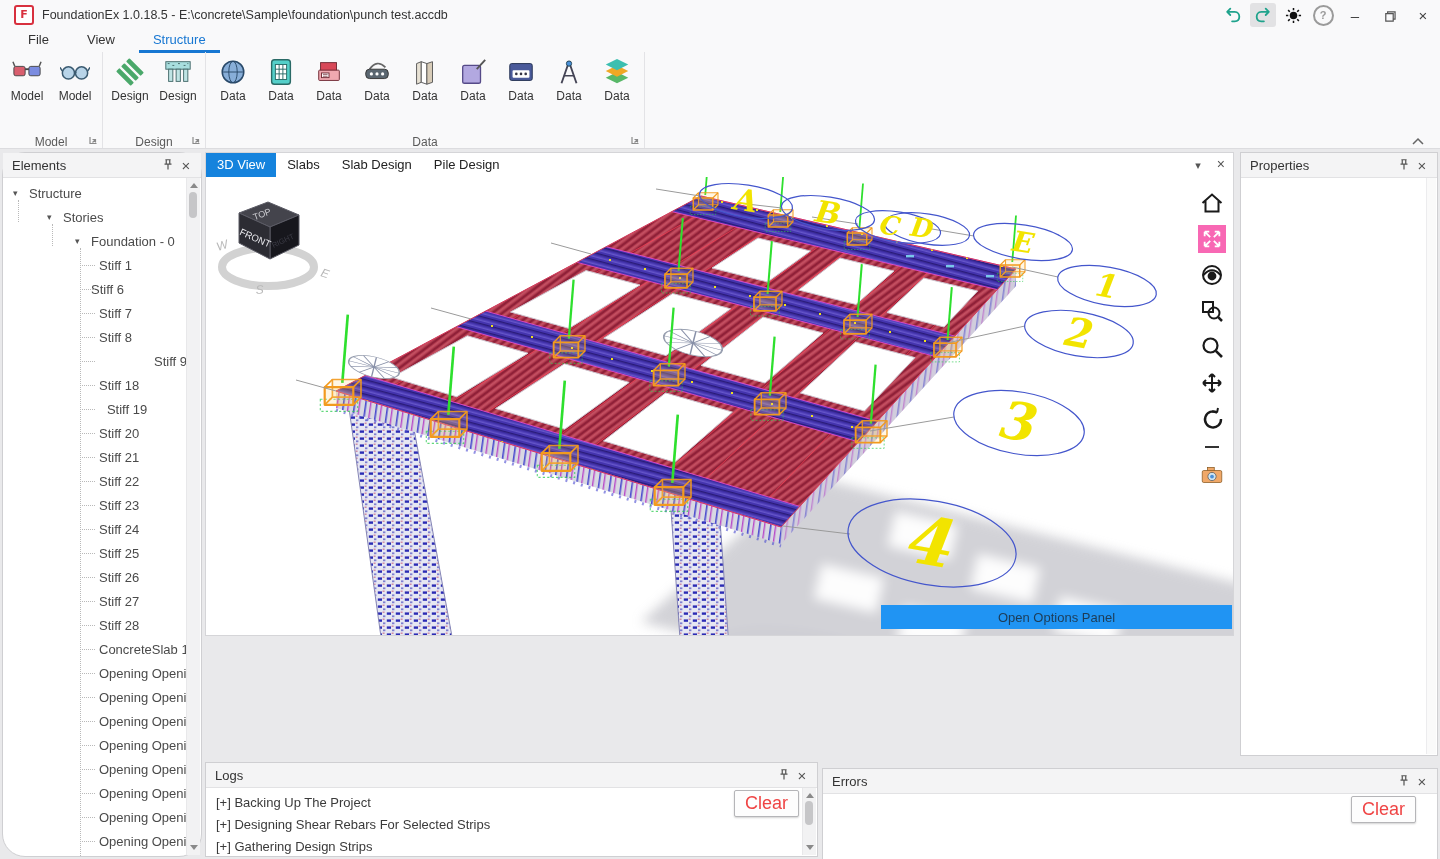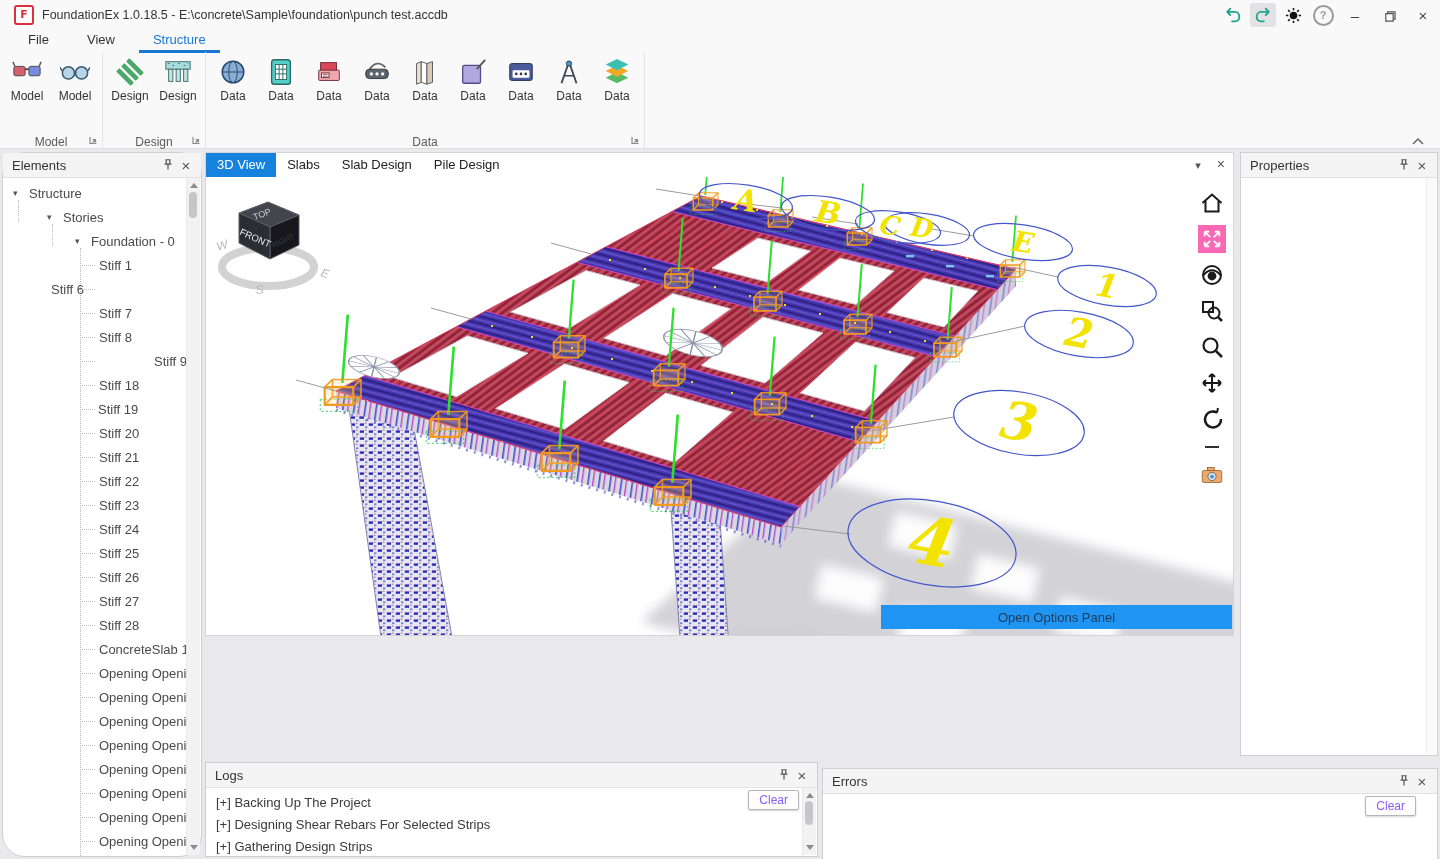--- a/index.html
+++ b/index.html
@@ -56,21 +56,21 @@
   .tabbar .tbico{color:#555;font-size:11px;padding:6px 8px 0 8px;}
   .tabbar .tbx{font-size:14px;padding-top:3px;}
   
   .viewport{position:absolute;left:0;top:24px;right:0;bottom:0;background:#fff;overflow:hidden;}
   .vtoolbar{position:absolute;right:6px;top:12px;width:30px;display:flex;flex-direction:column;align-items:center;}
   .vtb{width:28px;height:28px;margin-bottom:8px;display:flex;align-items:center;justify-content:center;}
   .vtb.sel{background:#f868b4;}
   .openopts{position:absolute;right:1px;bottom:6px;width:351px;height:24px;background:#2094f3;color:#1d3c57;border:none;font-size:13px;font-family:"Liberation Sans",sans-serif;}
   
   .logrow{height:22px;line-height:22px;padding-left:10px;font-size:13px;color:#3a3a3a;}
-  .clearbtn{position:absolute;top:27px;background:#fdfdfd;border:1px solid #b5b5b8;border-radius:2px;padding:2px 10px;font-size:12px;color:#8b5cf6;box-shadow:0 1px 2px rgba(0,0,0,.18);font-family:"Liberation Sans",sans-serif;}
+  .clearbtn{position:absolute;top:27px;background:#fdfdfd;border:1px solid #b5b5b8;border-radius:2px;padding:2px 10px;font-size:18px;color:#ef4444;box-shadow:0 1px 2px rgba(0,0,0,.18);font-family:"Liberation Sans",sans-serif;}
   .ptrack{position:absolute;right:1px;top:25px;bottom:1px;width:9px;background:#fafafa;border-left:1px solid #ececee;}
   svg text{font-family:"Liberation Sans",sans-serif;}
   .bubtxt{font-family:"DejaVu Serif",serif;font-style:italic;font-weight:bold;fill:#f2e400;}
 </style>
 </head>
 <body>
 
 <svg width="0" height="0" style="position:absolute">
   <defs>
     <g id="ic-launcher-g">
@@ -368,21 +368,21 @@
         <div class="trow branch" style="padding-left: 72px;">
           <span class="texp">▾</span>
           <span>Foundation - 0</span>
         </div>
 
         <div class="trow leaf" style="padding-left: 96px;">
 
           <span>Stiff 1</span>
         </div>
 
-        <div class="trow leaf" style="padding-left: 48px;">
+        <div class="trow leaf" style="padding-left: 88px;">
 
           <span>Stiff 6</span>
         </div>
 
         <div class="trow leaf" style="padding-left: 96px;">
 
           <span>Stiff 7</span>
         </div>
 
         <div class="trow leaf" style="padding-left: 96px;">
@@ -393,21 +393,21 @@
         <div class="trow leaf" style="padding-left: 96px; justify-content: flex-end;">
 
           <span>Stiff 9</span>
         </div>
 
         <div class="trow leaf" style="padding-left: 96px;">
 
           <span>Stiff 18</span>
         </div>
 
-        <div class="trow leaf" style="padding-left: 95px;">
+        <div class="trow leaf" style="padding-left: 64px; justify-content: center;">
 
           <span>Stiff 19</span>
         </div>
 
         <div class="trow leaf" style="padding-left: 96px;">
 
           <span>Stiff 20</span>
         </div>
 
         <div class="trow leaf" style="padding-left: 96px;">

